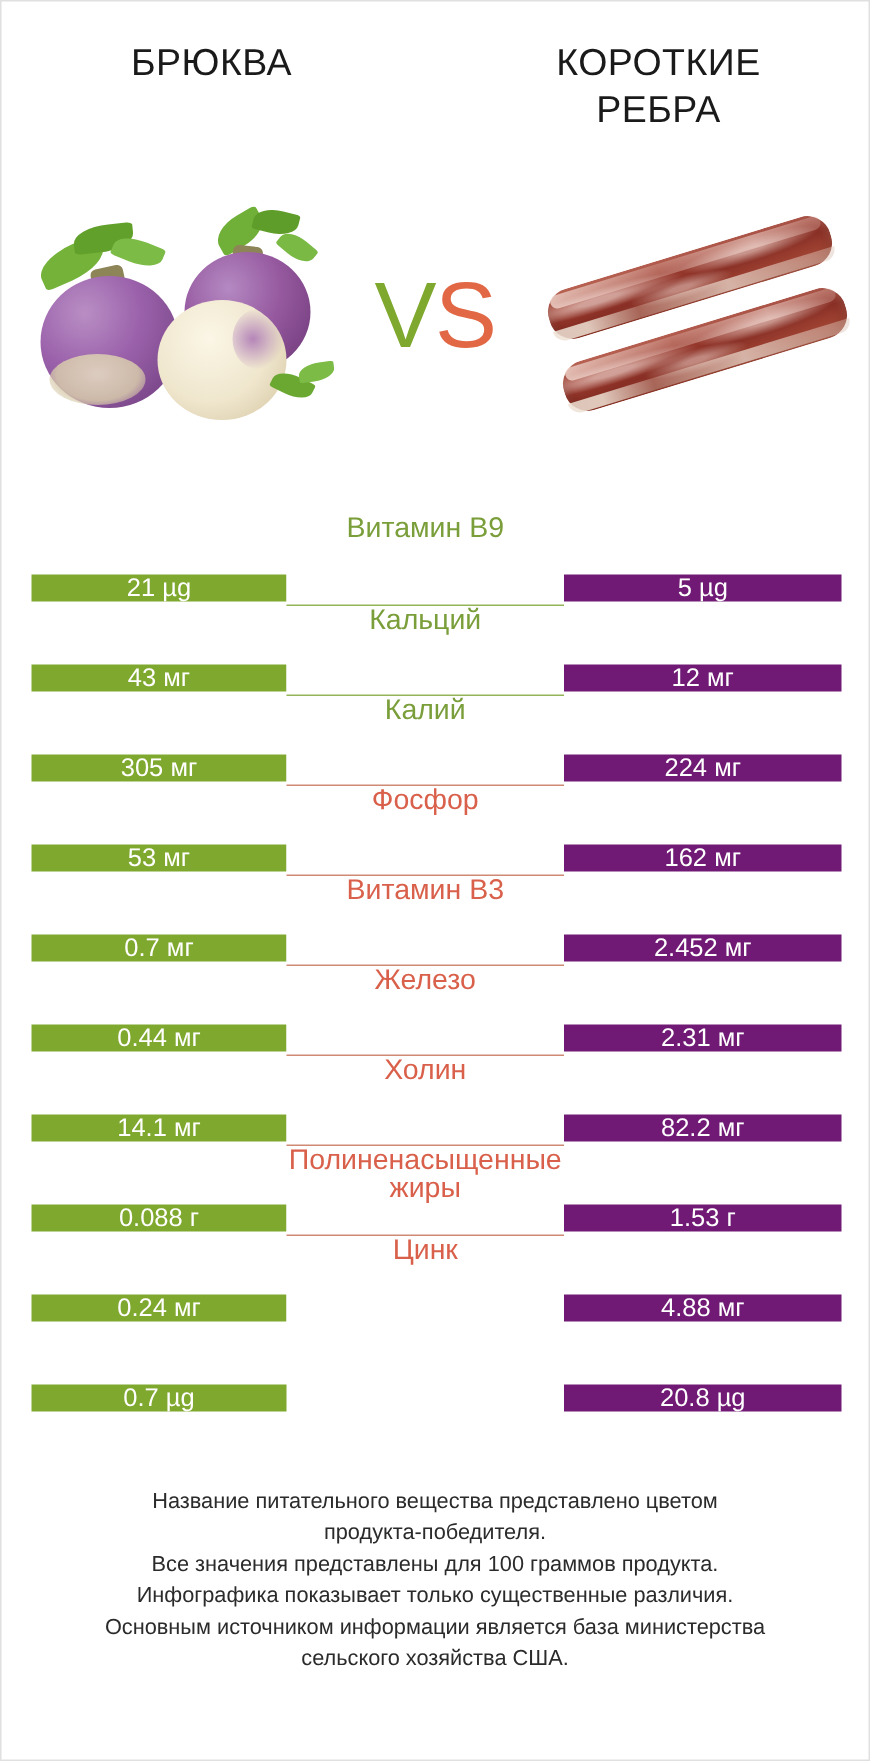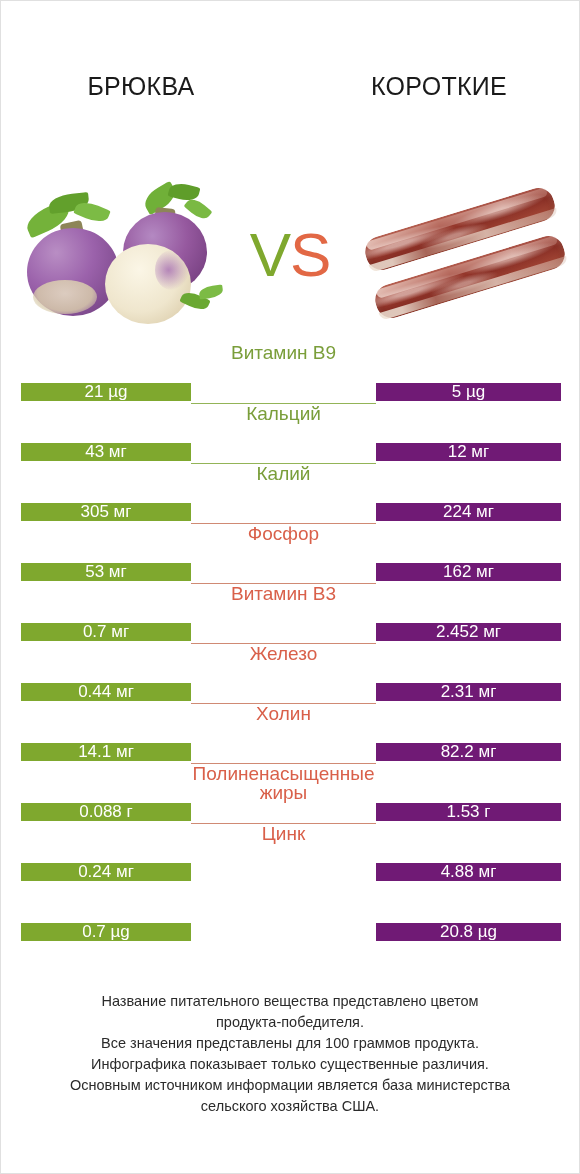--- a/index.html
+++ b/index.html
@@ -14,21 +14,20 @@
     overflow: hidden;
     position: relative;
     box-sizing: border-box;
     border: 1px solid #e0e0e0;
   }
 
   
   .header {
     position: relative;
     height: 300px;
-    margin-top: 44px;
   }
   .titles {
     display: flex;
     padding: 26px 12px 0 12px;
     box-sizing: border-box;
   }
   .title-cell {
     flex: 1 1 0;
     text-align: center;
     font-size: 25px;
@@ -211,20 +210,21 @@
 </style>
 </head>
 <body>
 
 <div class="header">
 
   <div class="titles">
     <div class="title-cell title-left">БРЮКВА</div>
     <div class="title-cell title-right">
       <div>КОРОТКИЕ</div>
+      <div>РЕБРА</div>
     </div>
   </div>
 
   <div class="hero">
 
     <div class="hero-art">
       <div class="turnip-wrap">
         <div class="leaf lf1"></div>
         <div class="leaf lf2"></div>
         <div class="leaf lf3"></div>

